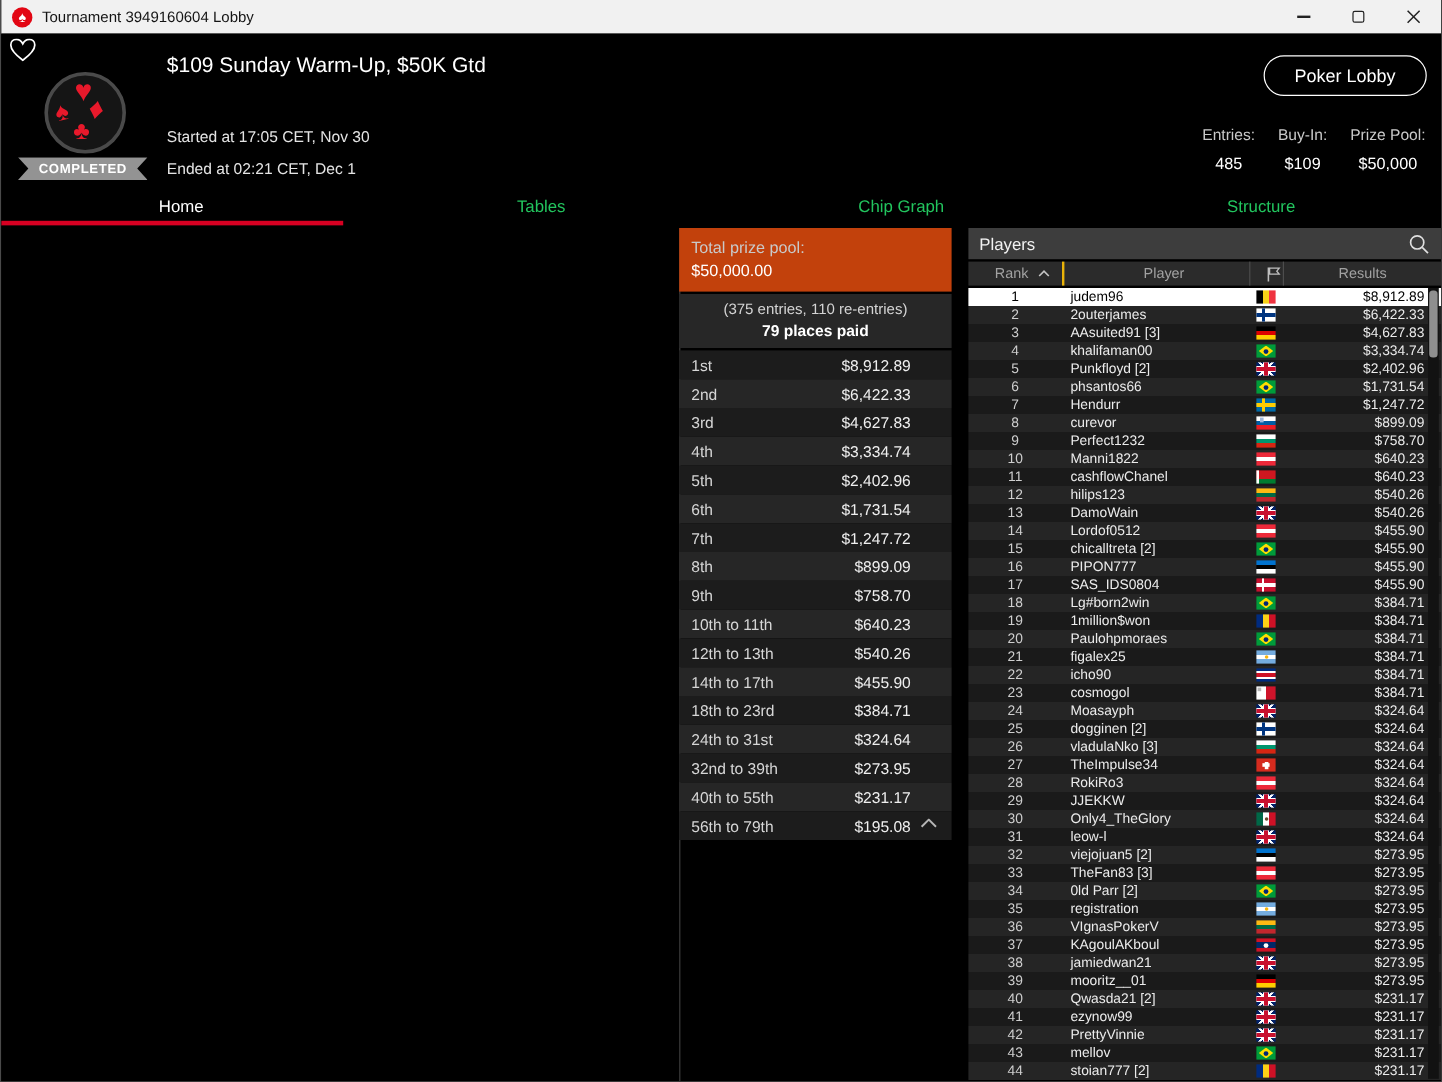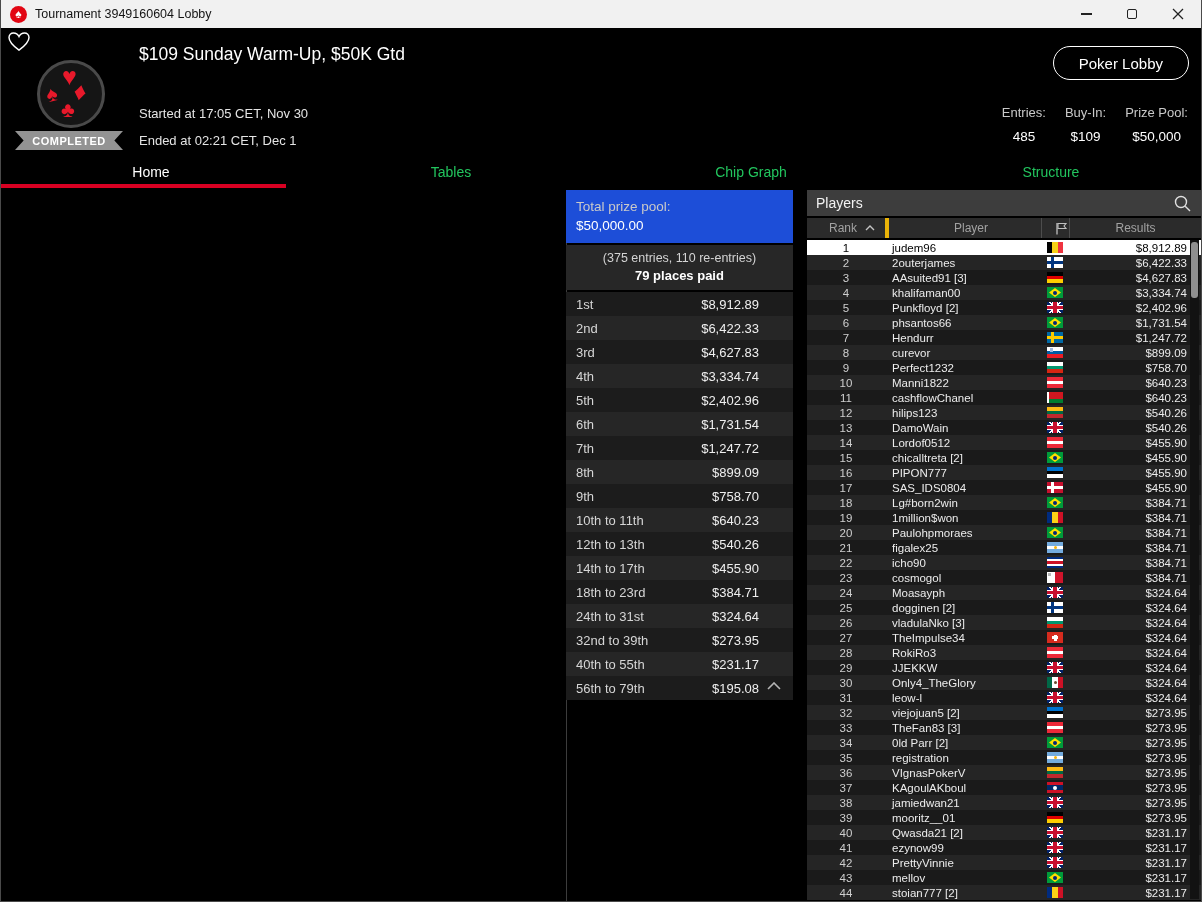--- a/index.html
+++ b/index.html
@@ -52,42 +52,42 @@
   .info-box{position:absolute;left:10px;top:8px;width:550px;border:1px solid #c4c4c4;
             padding:4px 9px 6px;background:#0d0d0d;}
   .info-row{display:flex;line-height:19px;font-size:13px;}
   .info-lbl{width:93px;color:#c3c3c3;flex:none;}
   .info-val{color:#fff;}
   .info-ico{display:inline-flex;align-items:center;justify-content:center;width:13px;height:13px;
             border-radius:50%;background:#17a3b8;color:#fff;font-size:9px;font-weight:bold;
             font-style:italic;margin-left:7px;vertical-align:-2px;cursor:pointer;}
   
   .prize{position:absolute;left:565px;top:2px;width:227px;}
-  .prize-head{background:#1d4ed8;padding:7px 10px 8px;margin-bottom:2px;}
+  .prize-head{background:#c2410c;padding:7px 10px 8px;margin-bottom:2px;}
   .prize-head .lbl{font-size:13.5px;color:#c9c9c9;line-height:19px;}
   .prize-head .val{font-size:13.5px;color:#fff;line-height:19px;}
   .prize-sub{background:#272727;text-align:center;padding:5px 4px 6px;margin-bottom:2px;}
   .prize-sub .l1{font-size:12.5px;color:#d4d4d4;line-height:17px;}
   .prize-sub .l2{font-size:13px;color:#fff;font-weight:bold;line-height:17px;}
   .pay-row{height:24px;display:flex;align-items:center;background:#1c1c1c;font-size:13px;}
   .pay-row.alt{background:#262626;}
   .pay-place{padding-left:10px;color:#d6d6d6;}
   .pay-amt{margin-left:auto;padding-right:34px;color:#efefef;}
   .prize-chevron{position:absolute;left:565px;top:494px;width:227px;display:flex;justify-content:flex-end;
                  padding-right:12px;cursor:pointer;}
   
   .players{position:absolute;left:806px;top:2px;right:0;bottom:0;}
   .players-head{height:26px;background:#3d3d3d;display:flex;align-items:center;padding:0 9px;margin-bottom:2px;}
   .players-title{font-size:14px;color:#f2f2f2;}
   .search{margin-left:auto;cursor:pointer;display:flex;}
   .col-head{height:20px;background:#2b2b2b;display:flex;align-items:center;font-size:12px;
             color:#a2a2a2;margin-bottom:2px;}
   .ch{display:flex;align-items:center;justify-content:center;height:100%;padding-left:12px;}
   .ch-rank{width:78px;}
-  .ch-player{width:156px;border-left:4px solid #eab308;text-align:center;}
+  .ch-player{width:156px;border-left:2px solid #eab308;text-align:center;}
   .ch-flag{width:28px;border-left:1px solid #4d4d4d;}
   .ch-res{flex:1;border-left:1px solid #4d4d4d;padding-right:12px;}
   .caret{margin-left:8px;display:flex;}
   .player-row{height:15px;display:flex;align-items:center;font-size:11.5px;background:#1a1a1a;cursor:default;}
   .player-row.alt{background:#252525;}
   .player-row.selected{background:#fff;}
   .c-rank{width:78px;text-align:center;color:#cfcfcf;}
   .c-name{width:156px;color:#ececec;padding-left:7px;white-space:nowrap;overflow:hidden;}
   .c-flag{width:28px;display:flex;justify-content:center;}
   .c-res{flex:1;text-align:right;padding-right:14px;color:#ececec;}

